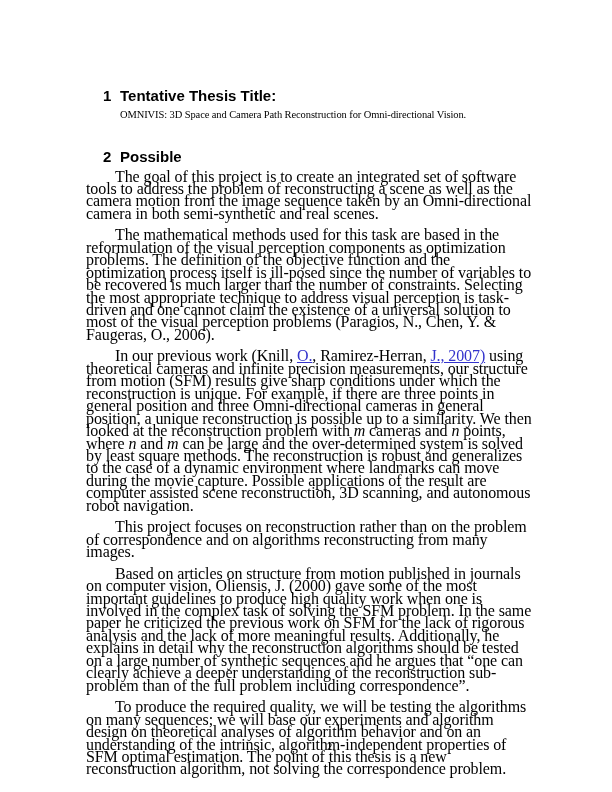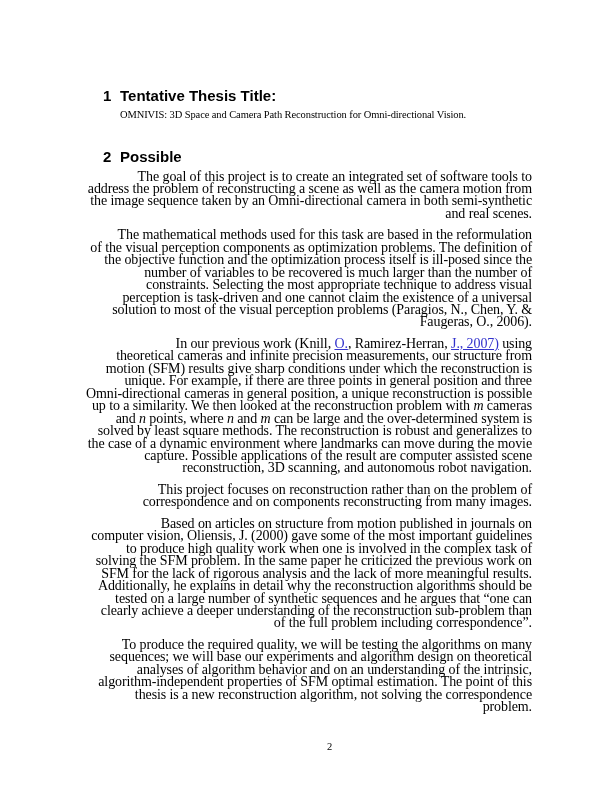--- a/index.html
+++ b/index.html
@@ -28,26 +28,26 @@
     width: 17px;
   }
   .subtitle {
     font-size: 10.5px;
     line-height: 12.5px;
     letter-spacing: -0.1px;
     margin: 6px 0 27px 34px;
   }
   .heading.abstract { margin-bottom: 7px; }
   .body {
-    font-size: 14px;
+    font-size: 16px;
     line-height: 12.45px;
     letter-spacing: -0.1px;
     text-indent: 29px;
     margin-bottom: 9px;
-    text-align: right;
+    text-align: left;
   }
   .doclink {
     color: #3333cc;
     text-decoration: underline;
     cursor: pointer;
   }
   .ital { font-style: italic; }
   .pageno {
     position: absolute;
     left: 327px;
@@ -71,21 +71,21 @@
   <div class="heading abstract">
     <span class="secnum">2</span><span>Possible</span>
   </div>
 
   <p class="body">The goal of this project is to create an integrated set of software tools to address the problem of reconstructing a scene as well as the camera motion from the image sequence taken by an Omni-directional camera in both semi-synthetic and real scenes.</p>
 
   <p class="body">The mathematical methods used for this task are based in the reformulation of the visual perception components as optimization problems. The definition of the objective function and the optimization process itself is ill-posed since the number of variables to be recovered is much larger than the number of constraints. Selecting the most appropriate technique to address visual perception is task-driven and one cannot claim the existence of a universal solution to most of the visual perception problems (Paragios, N., Chen, Y. &amp; Faugeras, O., 2006).</p>
 
   <p class="body"><span>In our previous work (Knill, </span><span class="doclink">O.</span><span>, Ramirez-Herran, </span><span class="doclink">J., 2007)</span><span> using theoretical cameras and infinite precision measurements, our structure from motion (SFM) results give sharp conditions under which the reconstruction is unique. For example, if there are three points in general position and three Omni-directional cameras in general position, a unique reconstruction is possible up to a similarity. We then looked at the reconstruction problem with </span><span class="ital">m</span><span> cameras and </span><span class="ital">n</span><span> points, where </span><span class="ital">n</span><span> and </span><span class="ital">m</span><span> can be large and the over-determined system is solved by least square methods. The reconstruction is robust and generalizes to the case of a dynamic environment where landmarks can move during the movie capture. Possible applications of the result are computer assisted scene reconstruction, 3D scanning, and autonomous robot navigation.</span></p>
 
-  <p class="body">This project focuses on reconstruction rather than on the problem of correspondence and on components reconstructing from many images.</p>
+  <p class="body">This project focuses on reconstruction rather than on the problem of correspondence and on algorithms reconstructing from many images.</p>
 
   <p class="body">Based on articles on structure from motion published in journals on computer vision, Oliensis, J. (2000) gave some of the most important guidelines to produce high quality work when one is involved in the complex task of solving the SFM problem. In the same paper he criticized the previous work on SFM for the lack of rigorous analysis and the lack of more meaningful results. Additionally, he explains in detail why the reconstruction algorithms should be tested on a large number of synthetic sequences and he argues that “one can clearly achieve a deeper understanding of the reconstruction sub-problem than of the full problem including correspondence”.</p>
 
   <p class="body">To produce the required quality, we will be testing the algorithms on many sequences; we will base our experiments and algorithm design on theoretical analyses of algorithm behavior and on an understanding of the intrinsic, algorithm-independent properties of SFM optimal estimation. The point of this thesis is a new reconstruction algorithm, not solving the correspondence problem.</p>
 
   <div class="pageno">2</div>
 
 </div>
 
 </body></html>

